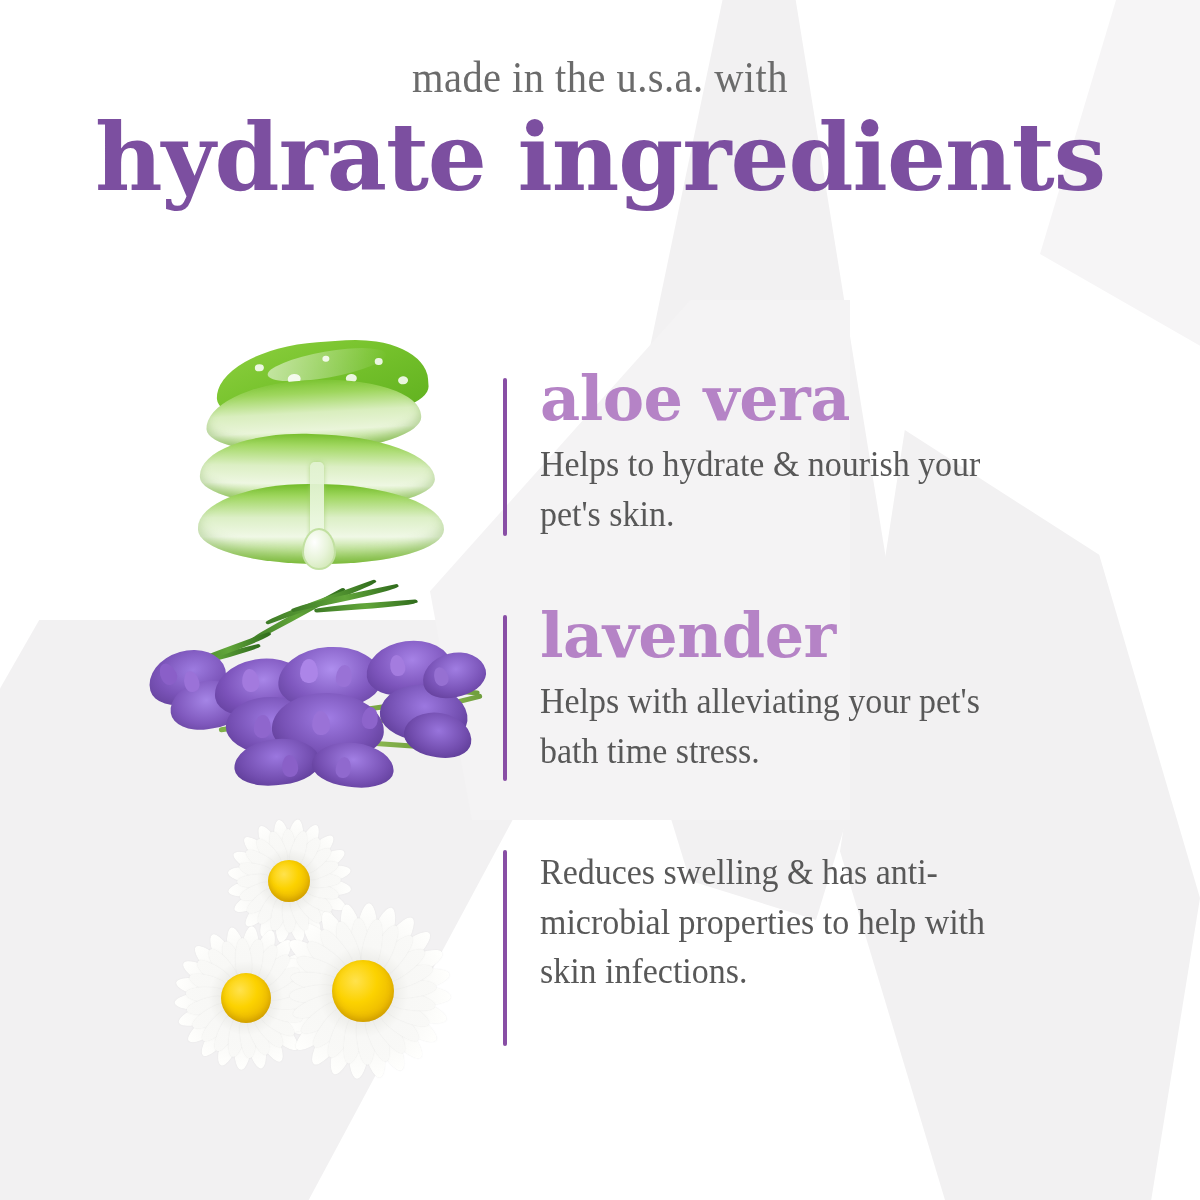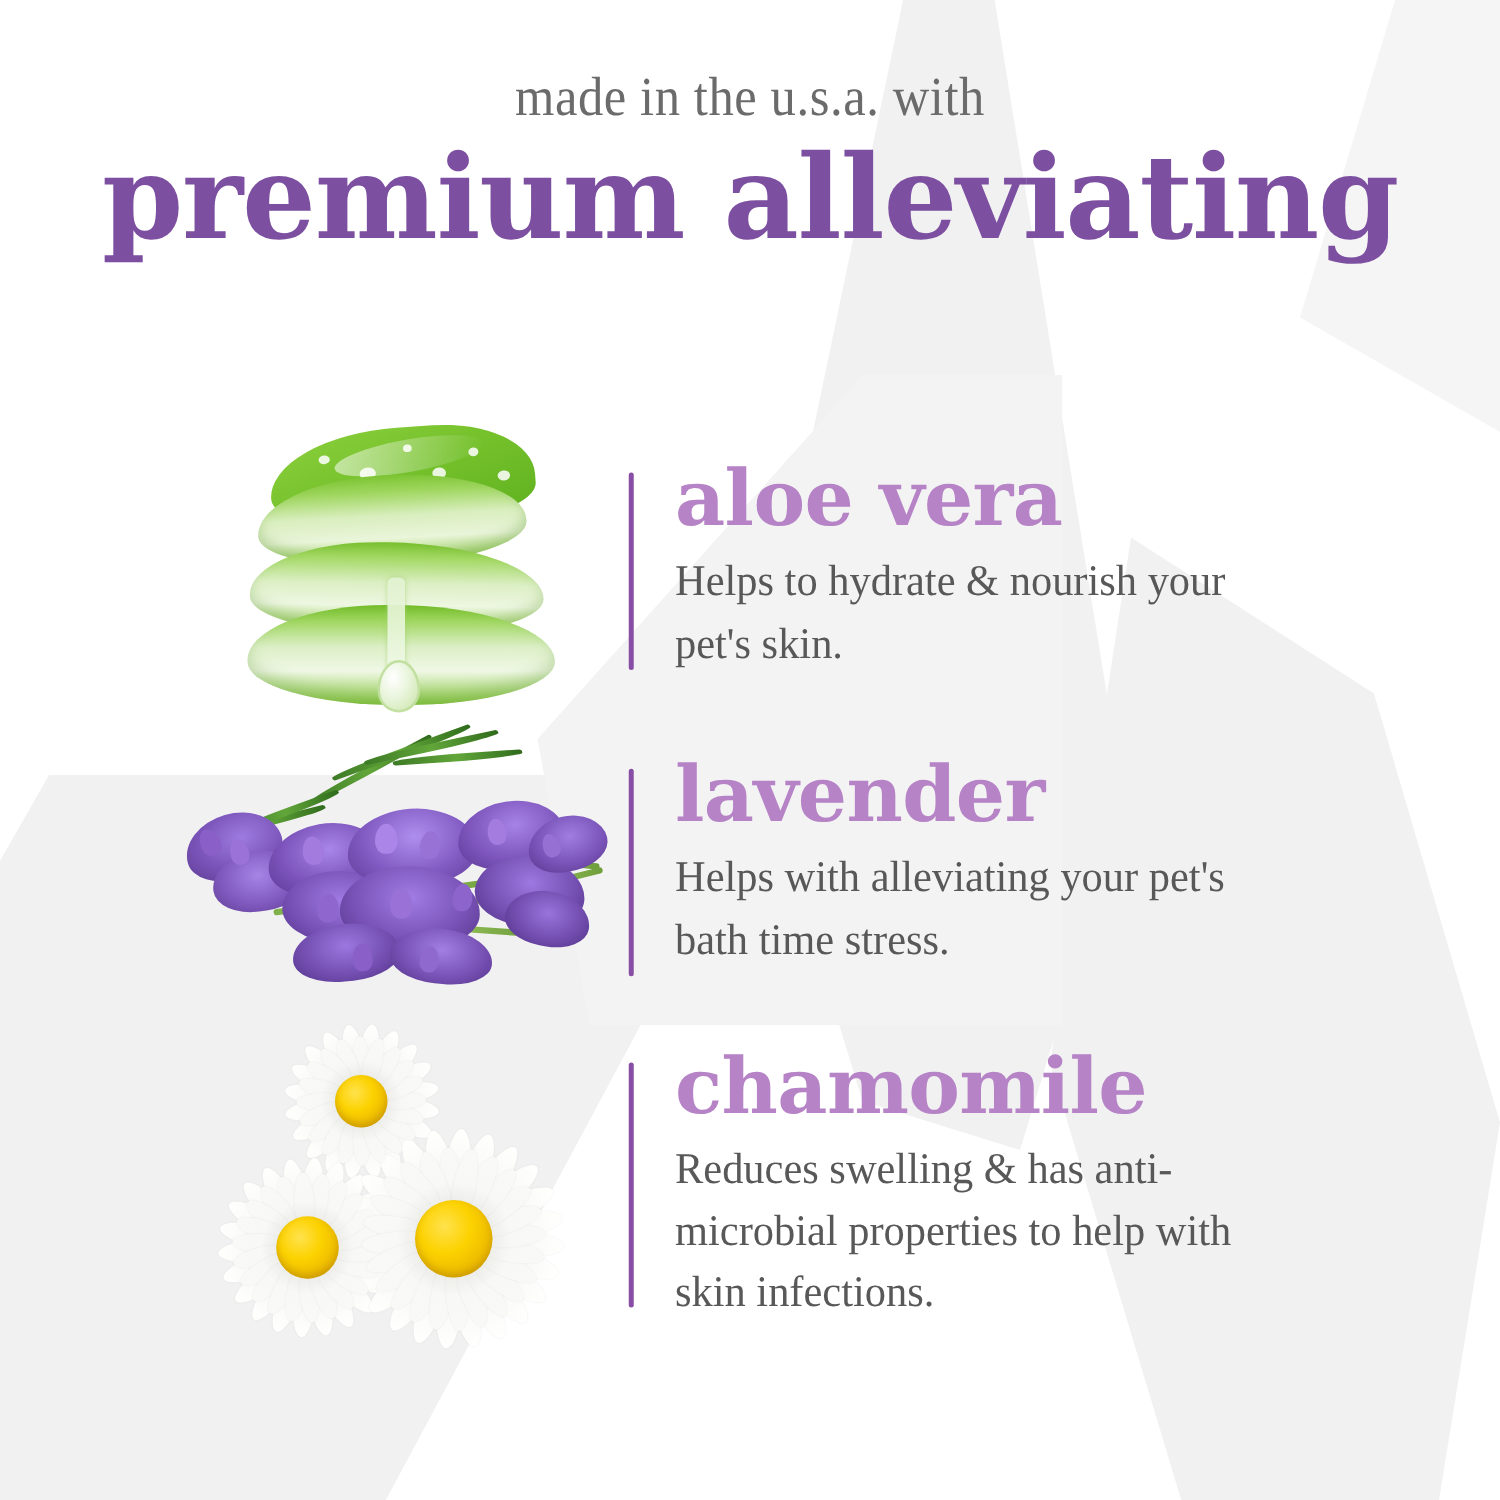--- a/index.html
+++ b/index.html
@@ -252,21 +252,21 @@
     <div class="leaf leaf-a"></div>
     <div class="leaf leaf-b"></div>
     <div class="leaf leaf-c"></div>
     <div class="leaf leaf-d"></div>
     <div class="leaf leaf-e"></div>
   </div>
 
   <div class="header">
     <div class="eyebrow">made in the u.s.a. with</div>
     <div class="title">
-      <div class="title-line2">premium alleviating</div>
+      <div class="title-line2">hydrate ingredients</div>
     </div>
   </div>
 
   <div class="row row-lavender">
 
     <div class="art">
       <div class="lav-wrap">
 
         <div class="lav-blade" style="left:118px; top:24px;  width:112px; transform:rotate(-28deg);"></div>
         <div class="lav-blade" style="left:140px; top:10px;  width:118px; transform:rotate(-20deg);"></div>
@@ -498,18 +498,17 @@
             <div class="petal" style="width: 22px; height: 66px; margin-left: -11px; margin-top: -88px; transform: rotate(19deg); transform-origin: 50% 88px; background: linear-gradient(rgb(255, 255, 253) 0%, rgb(248, 248, 246) 55%, rgb(232, 232, 228) 100%); z-index: 1;"></div>
             <div class="petal" style="width: 22px; height: 66px; margin-left: -11px; margin-top: -88px; transform: rotate(4deg); transform-origin: 50% 88px; background: linear-gradient(rgb(255, 255, 253) 0%, rgb(248, 248, 246) 55%, rgb(232, 232, 228) 100%); z-index: 1;"></div>
           <div class="center" style="width: 62px; height: 62px; z-index: 5;"></div>
         </div>
       </div>
     </div>
 
     <div class="divider" style="left:503px; top:40px; height:196px;"></div>
 
     <div class="txt" style="top:28px;">
-      <div class="ing-name">chamomile</div>
       <div class="ing-desc">Reduces swelling &amp; has anti-microbial properties to help with skin infections.</div>
     </div>
   </div>
 
 </div>
 
 </body></html>

